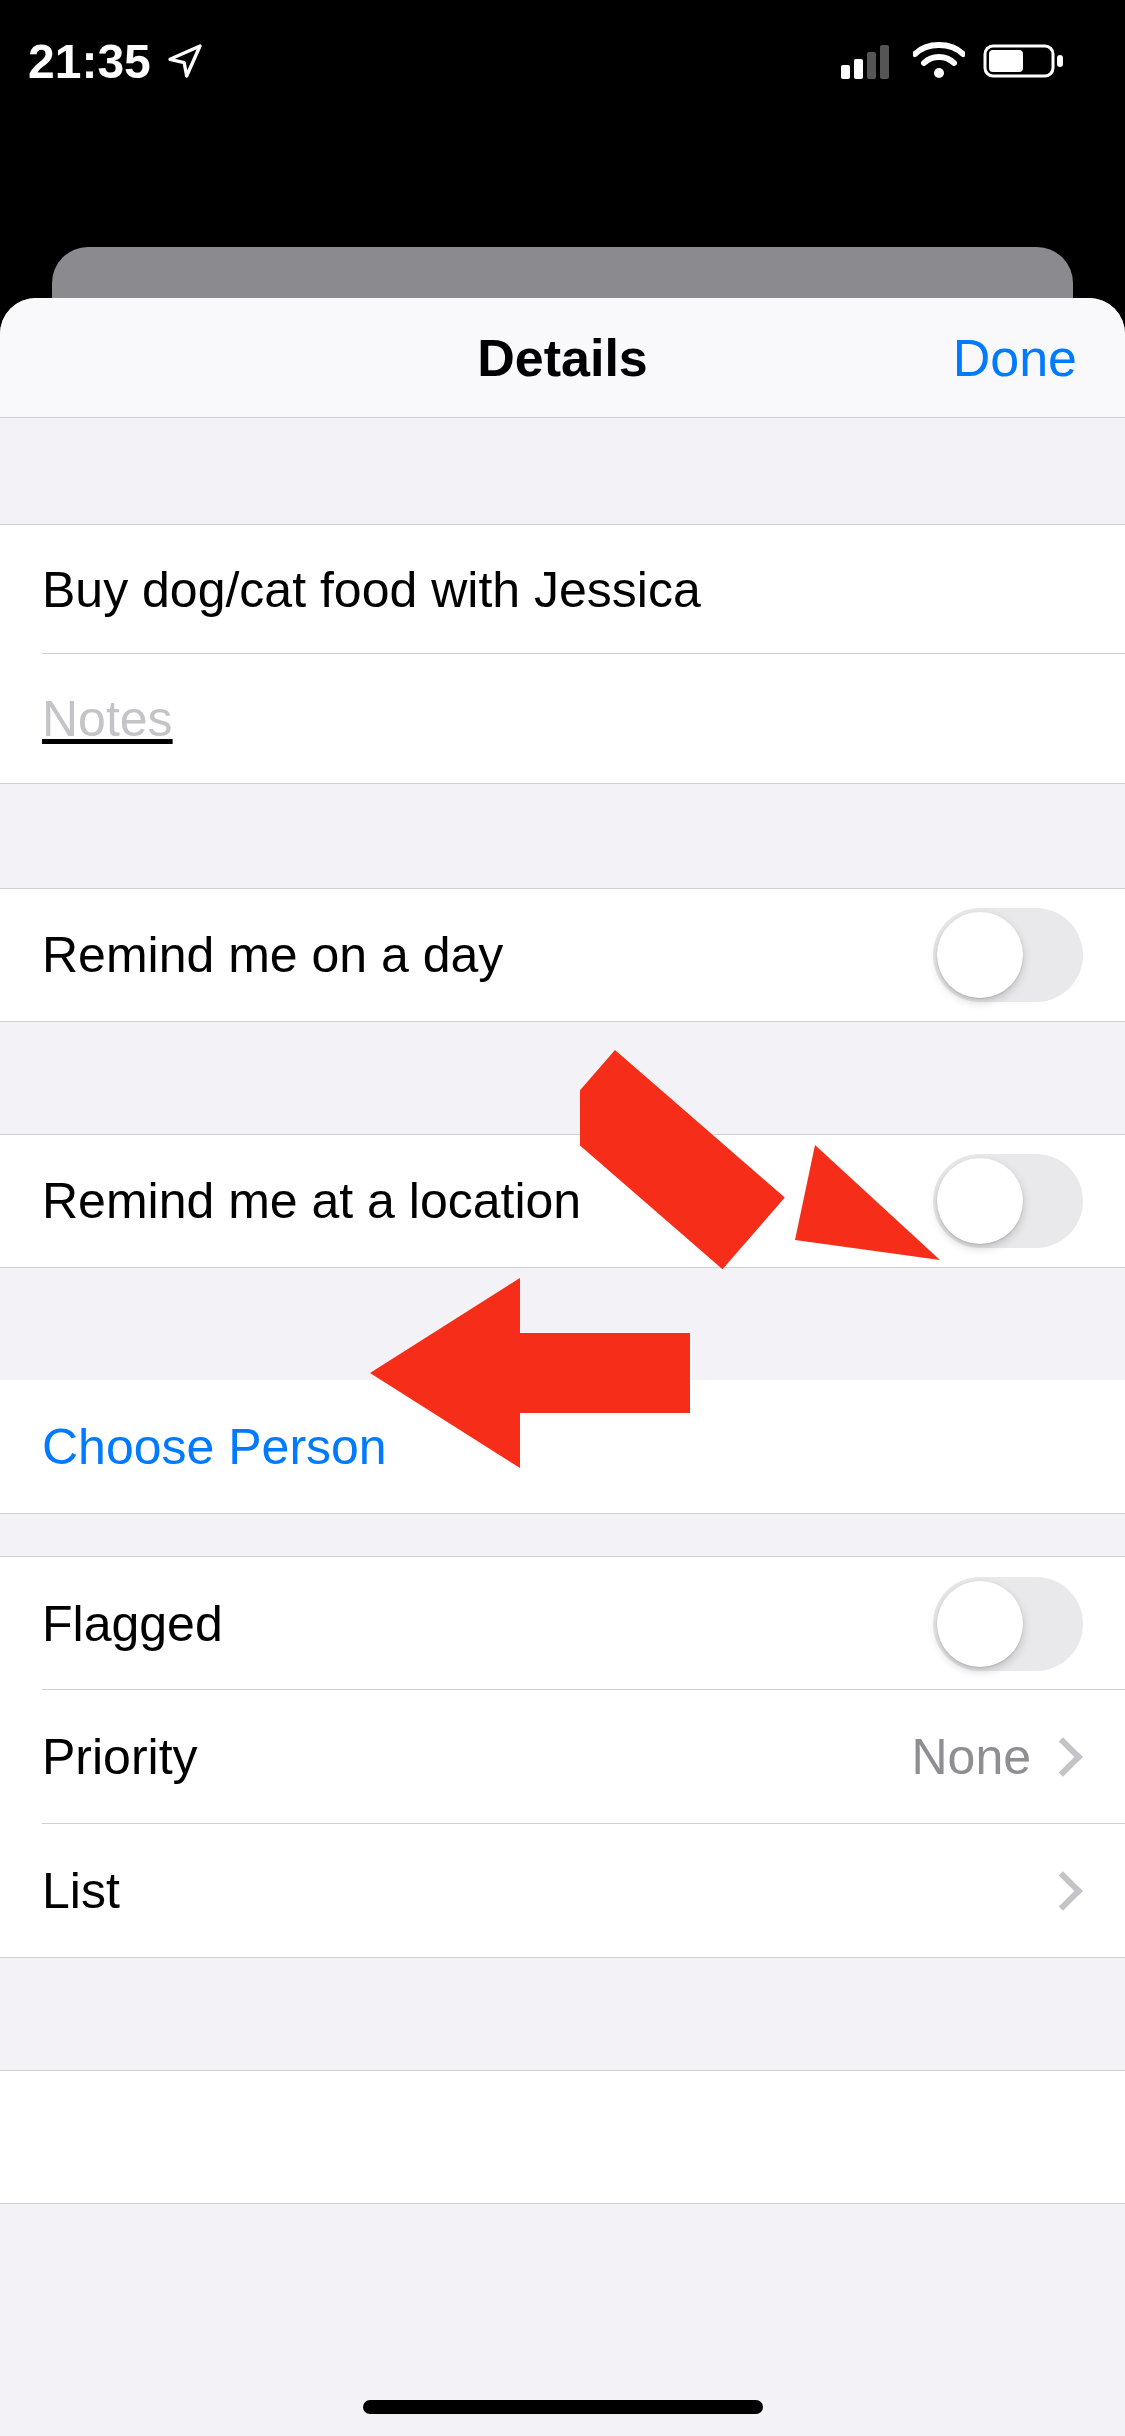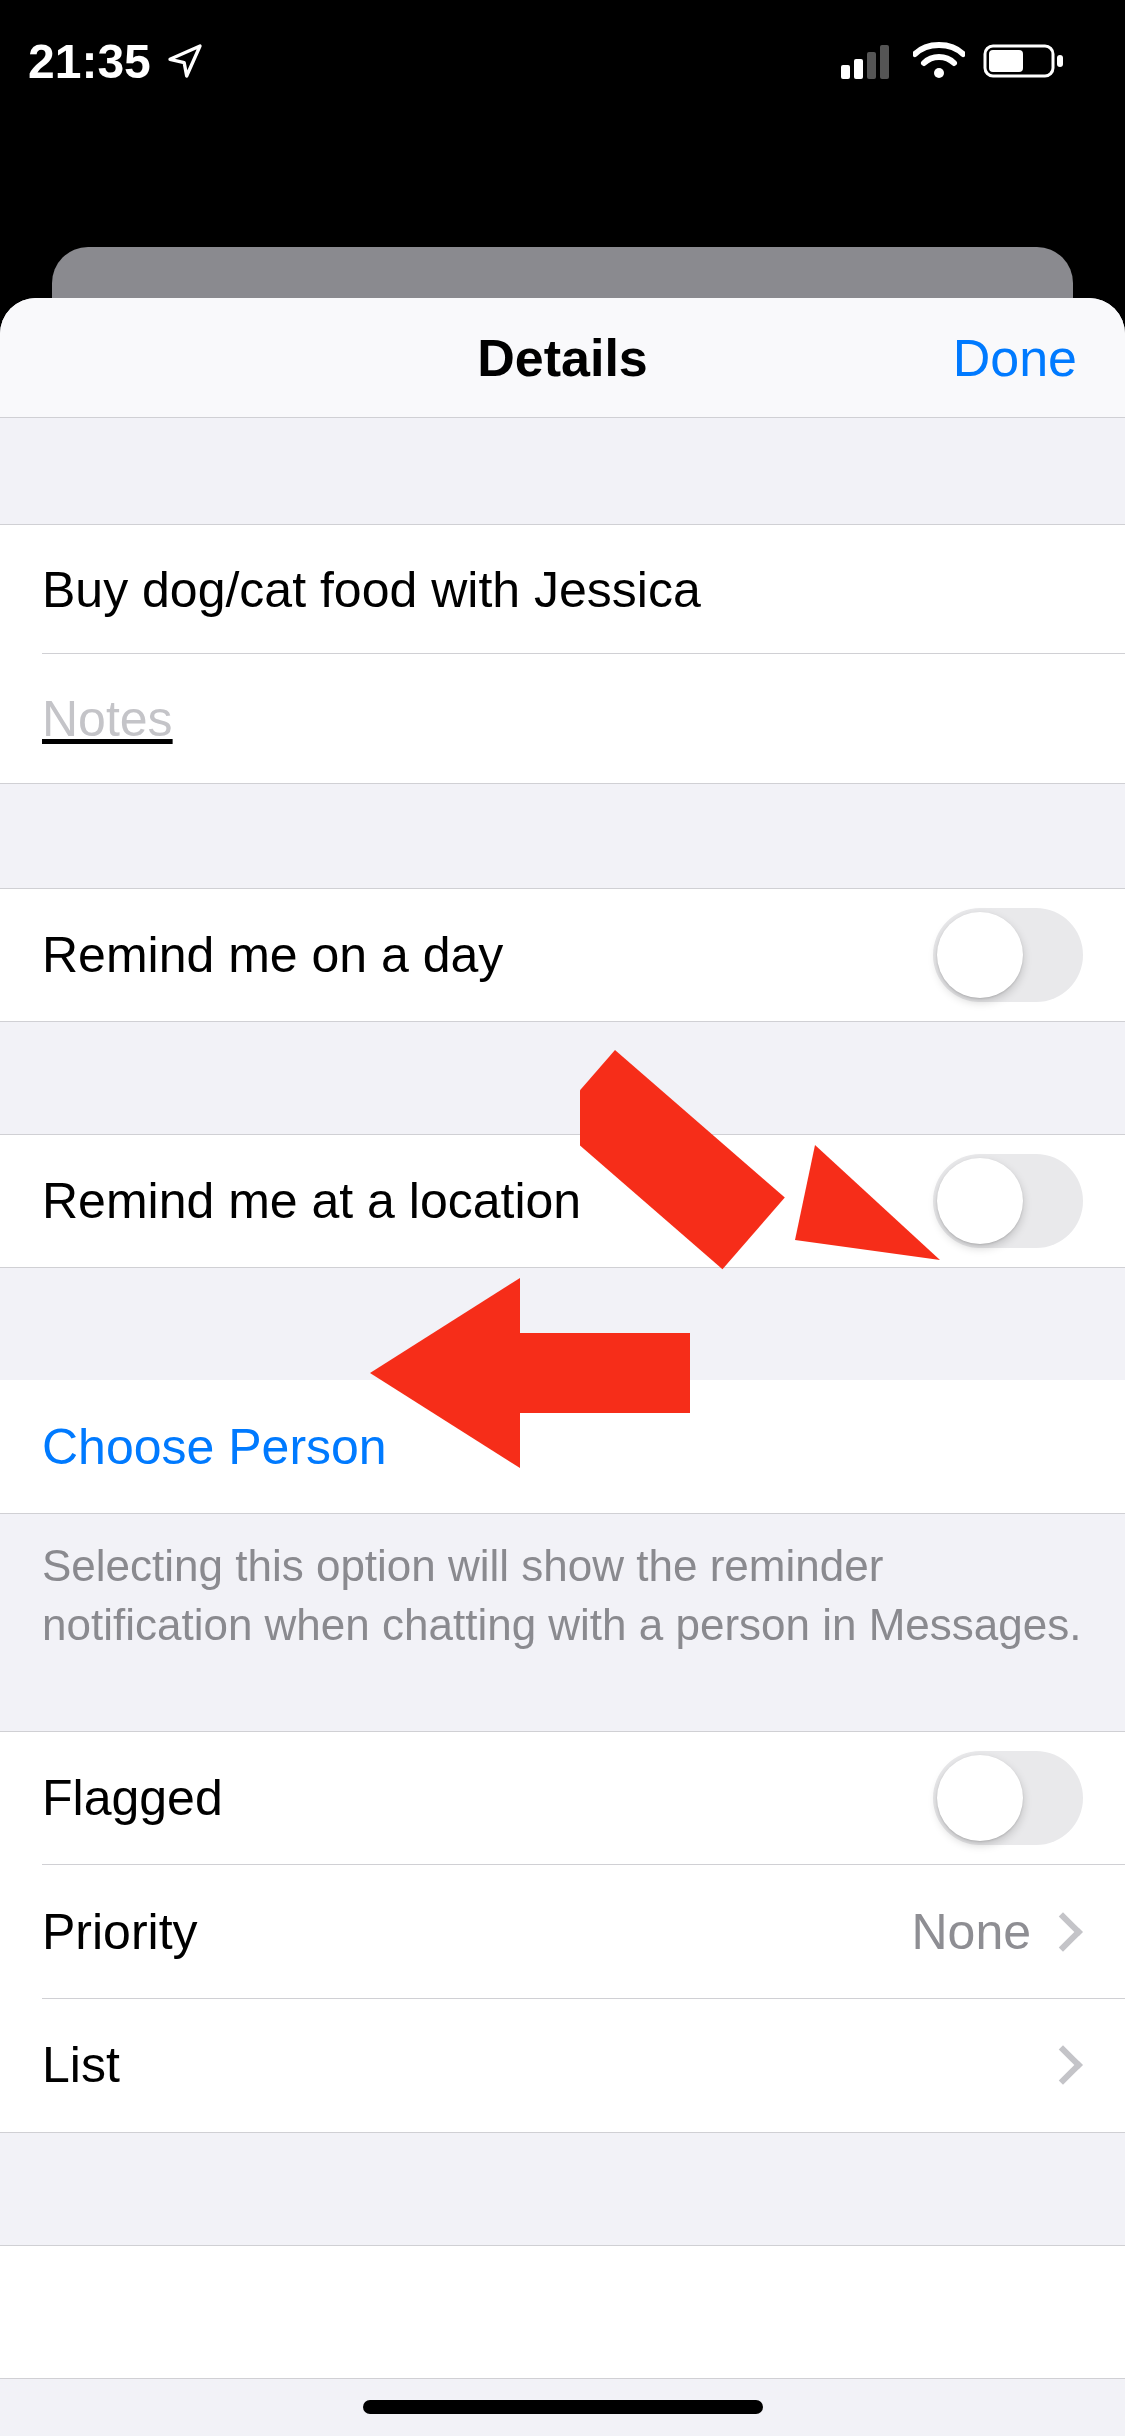--- a/index.html
+++ b/index.html
@@ -217,21 +217,20 @@
     <div class="toggle">
         <div class="knob"></div>
       </div>
   </div>
 
   <div style="height:112px"></div>
 
   <div class="cell link">
     <span class="cell-title">Choose Person</span>
   </div>
-  <div class="footer-text">Selecting this option will show the reminder notification when chatting with a person in Messages.</div>
 
   <div style="height:42px"></div>
 
   <div class="cell sep-inset" style="border-top:1px solid #d0d0d4;">
     <span class="cell-title">Flagged</span>
     <div class="toggle">
         <div class="knob"></div>
       </div>
   </div>
   <div class="cell sep-inset">

